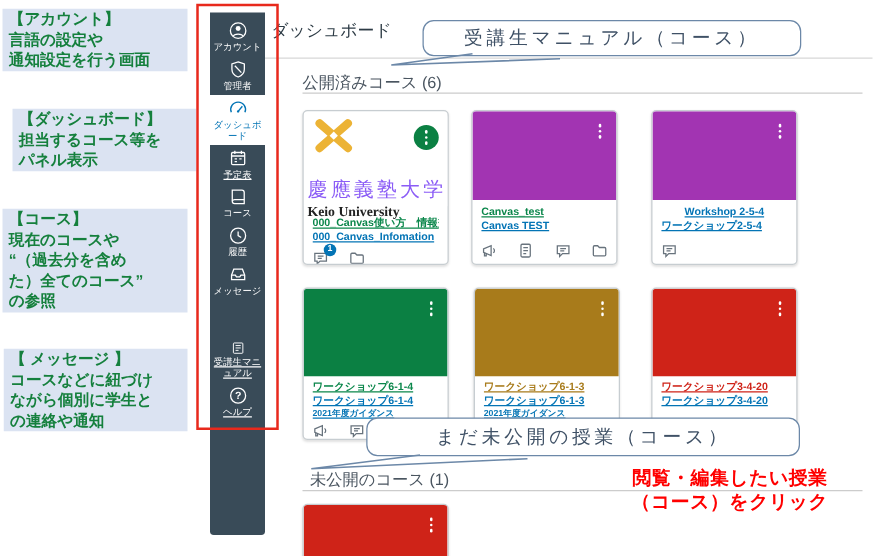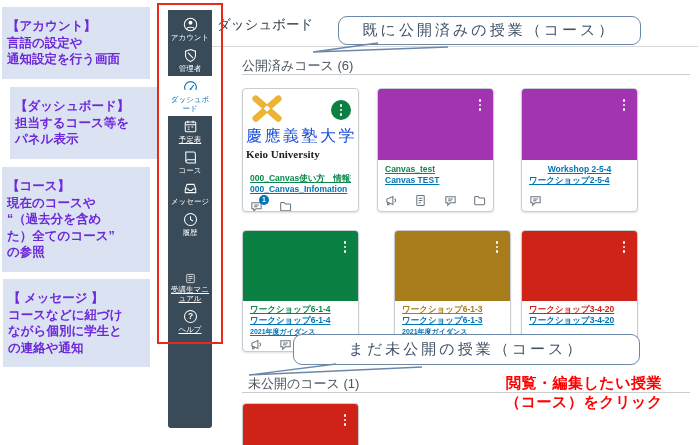--- a/index.html
+++ b/index.html
@@ -2,22 +2,22 @@
 <html><head>
 <meta charset="utf-8">
 <style>
   html,body{margin:0;padding:0}
   body{
     width:700px;height:445px;position:relative;overflow:hidden;background:#fff;
     font-family:"Liberation Sans",sans-serif;color:#2d3b45;
   }
   
   .ann{
-    position:absolute;background:#dbe3f2;color:#6d28d9;font-weight:bold;
-    font-size:12.5px;line-height:1.32;padding:11px 5px;white-space:pre-line;
+    position:absolute;background:#dbe3f2;color:#15803d;font-weight:bold;
+    font-size:12.5px;line-height:1.32;padding:0 5px;white-space:pre-line;
     box-sizing:border-box;
   }
   
   .snav{
     position:absolute;left:168px;top:10px;width:44px;height:418px;background:#394b58;
     display:flex;flex-direction:column;align-items:center;padding-top:4px;box-sizing:border-box;
     border-radius:0 0 3px 3px;
   }
   .snav-item{
     width:100%;display:flex;flex-direction:column;align-items:center;
@@ -56,21 +56,21 @@
   .cicons.spread{justify-content:space-between;gap:0}
   .fic{width:13px;height:13px;stroke:#68737d;fill:none;stroke-width:1.1;display:block}
   .icon-wrap{position:relative;display:inline-block}
   .badge{
     position:absolute;top:-5px;right:-6px;width:10px;height:10px;border-radius:50%;
     background:#0374b5;color:#fff;font-size:7px;font-weight:bold;display:flex;align-items:center;justify-content:center;
   }
   
   .keio-logo{display:block;width:38px;height:32px;margin:4px 0 0 5px}
   .keio-title{font-family:Liberation Serif, serif;font-size:16px;letter-spacing:2.5px;
-    color:#1d4ed8;white-space:nowrap;padding-left:3px;margin-top:1px}
+    color:#8b5cf6;white-space:nowrap;padding-left:3px;margin-top:17px}
   .keio-sub{font-family:"Liberation Serif","DejaVu Serif",serif;font-size:11px;font-weight:bold;color:#222;
     padding-left:3px;margin-top:1px}
   
   .bubble{
     position:absolute;background:#fff;border:1.5px solid #6c88a8;border-radius:9px;color:#3f5166;
     font-size:15px;letter-spacing:3px;display:flex;align-items:center;justify-content:center;
     z-index:40;box-sizing:border-box;white-space:nowrap;
   }
   .tail{position:absolute;z-index:40;pointer-events:none}
   
@@ -137,31 +137,31 @@
   </div>
   <div class="snav-item">
     <svg class="sic" viewBox="0 0 16 16" stroke="#fff" fill="none" stroke-width="1.1">
       <path d="M3 2.2 H11.2 C12.3 2.2 13.2 3.1 13.2 4.2 V13.8 H5 C3.9 13.8 3 12.9 3 11.8 Z"></path>
       <path d="M3 11.8 C3.4 10.7 4.2 10.4 5 10.4 H13.2"></path>
     </svg>
     <span class="lbl">コース</span>
   </div>
   <div class="snav-item">
     <svg class="sic" viewBox="0 0 16 16" stroke="#fff" fill="none" stroke-width="1.1">
+      <circle cx="8" cy="8" r="6.4"></circle>
+      <path d="M8 4.4 V8 L10.6 9.6"></path>
+    </svg>
+    <span class="lbl">履歴</span>
+  </div>
+  <div class="snav-item">
+    <svg class="sic" viewBox="0 0 16 16" stroke="#fff" fill="none" stroke-width="1.1">
       <path d="M4.3 3.6 H11.7 L13.6 8.6 V12.4 H2.4 V8.6 Z"></path>
       <path d="M2.4 8.6 H5.6 L6.6 10.2 H9.4 L10.4 8.6 H13.6"></path>
     </svg>
     <span class="lbl">メッセージ</span>
-  </div>
-  <div class="snav-item">
-    <svg class="sic" viewBox="0 0 16 16" stroke="#fff" fill="none" stroke-width="1.1">
-      <circle cx="8" cy="8" r="6.4"></circle>
-      <path d="M8 4.4 V8 L10.6 9.6"></path>
-    </svg>
-    <span class="lbl">履歴</span>
   </div>
   <div class="snav-item u gap">
     <svg class="sic" viewBox="0 0 16 16" stroke="#fff" fill="none" stroke-width="1.1" style="width:11px;height:11px">
       <rect x="2.5" y="2" width="11" height="12" rx="1"></rect>
       <path d="M5 5 H11 M5 7.8 H11 M5 10.6 H8.5"></path>
     </svg>
     <span class="lbl">受講生マニュアル</span>
   </div>
   <div class="snav-item u">
     <svg class="sic" viewBox="0 0 16 16" stroke="#fff" fill="none" stroke-width="1.1">
@@ -286,21 +286,21 @@
         <path d="M10.3 5.2 C11.7 5.8 11.7 8.2 10.3 8.8"></path>
       </svg>
       <svg class="fic" viewBox="0 0 14 14">
         <path d="M2 3 H12 V9.5 H6.5 L4 12 V9.5 H2 Z"></path>
           <path d="M4.5 5.3 H9.5 M4.5 7.2 H8"></path>
       </svg>
     </div>
   </div>
 </div>
 
-<div class="card" style="left:394px;top:230px;height:122px">
+<div class="card" style="left:379px;top:230px;height:122px">
   <div class="card-head" style="height: 70px; background: rgb(168, 123, 27);">
     <div class="kebab">
         <i></i>
         <i></i>
         <i></i>
       </div>
   </div>
   <div class="card-foot" style="padding-top:3px">
     <a class="clink" style="color: rgb(168, 123, 27);">ワークショップ6-1-3</a>
     <a class="clink" style="color: rgb(3, 116, 181);">ワークショップ6-1-3</a>
@@ -329,21 +329,21 @@
   <div class="card-head" style="height: 46px; background: rgb(207, 35, 24);">
     <button class="pubbtn">公開</button>
     <div class="kebab">
         <i></i>
         <i></i>
         <i></i>
       </div>
   </div>
 </div>
 
-<div class="bubble" style="left:338px;top:16px;width:303px;height:29px">既に公開済みの授業（コース）</div>
+<div class="bubble" style="left:338px;top:16px;width:303px;height:29px">受講生マニュアル（コース）</div>
 <svg class="tail" style="left:300px;top:40px" width="165" height="18">
   <path d="M13 12 L78 3 M13 12 L148 7" stroke="#6c88a8" stroke-width="1.3" fill="none"></path>
 </svg>
 
 <div class="bubble" style="left:293px;top:334px;width:347px;height:31px">まだ未公開の授業（コース）</div>
 <svg class="tail" style="left:240px;top:360px" width="200" height="20">
   <path d="M9 15 L96 4 M9 15 L182 7" stroke="#6c88a8" stroke-width="1.3" fill="none"></path>
 </svg>
 
 <div class="redtext">閲覧・編集したい授業

